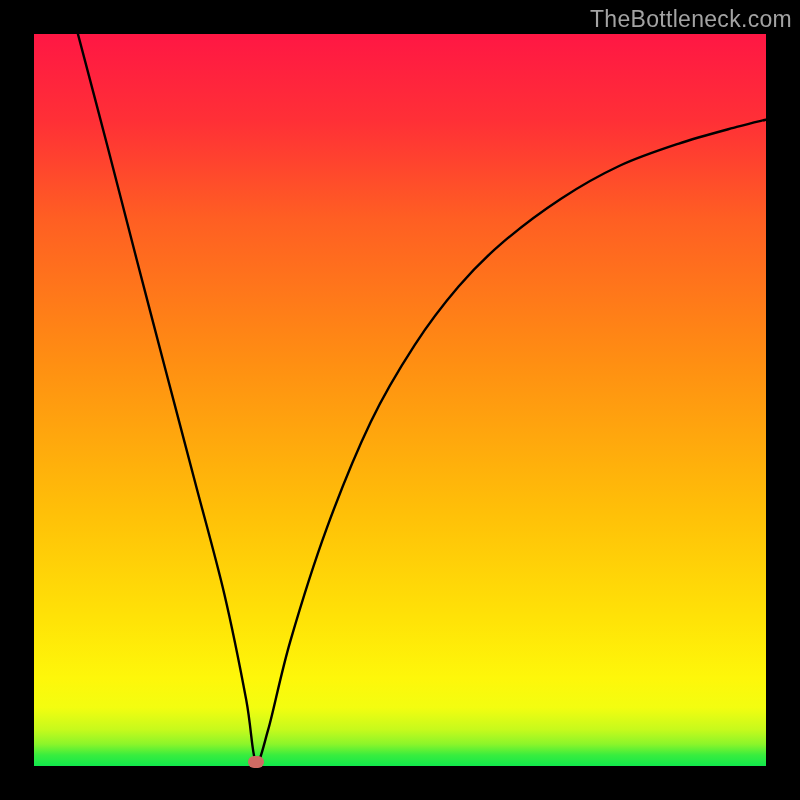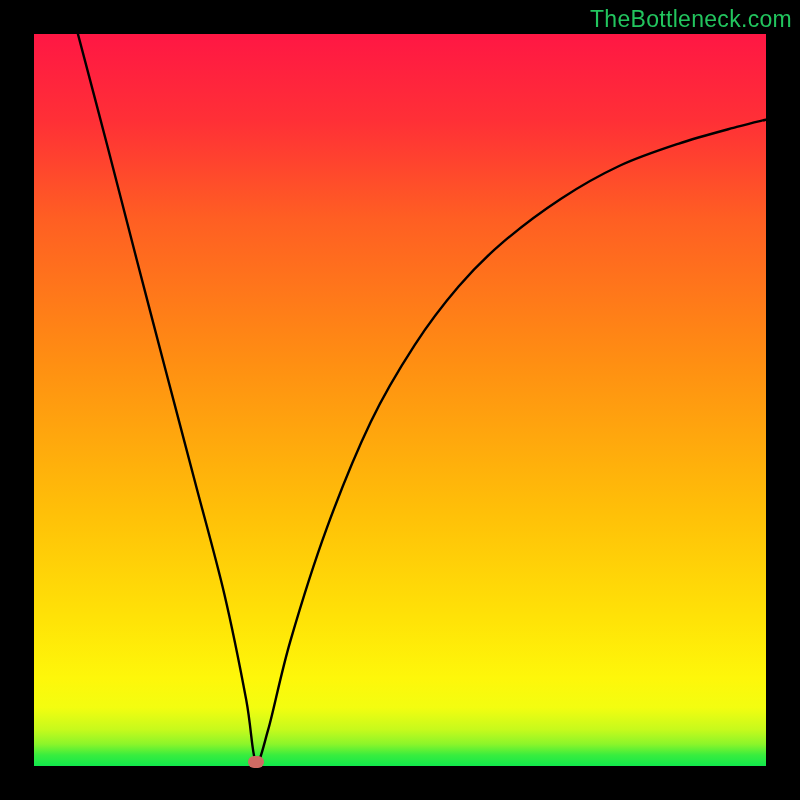--- a/index.html
+++ b/index.html
@@ -34,21 +34,21 @@
       #ffbf08 35%,
       #ff8f12 55%,
       #ff5e23 75%,
       #ff3036 88%,
       #ff1744 100%);
   }
   .watermark {
     position: absolute;
     top: 6px;
     right: 8px;
-    color: #22c55e;
+    color: #a3a3a3;
     font-size: 23px;
     font-weight: 500;
     letter-spacing: 0.3px;
     z-index: 10;
   }
   svg.curves {
     position: absolute;
     inset: 0;
   }
   .dot {

